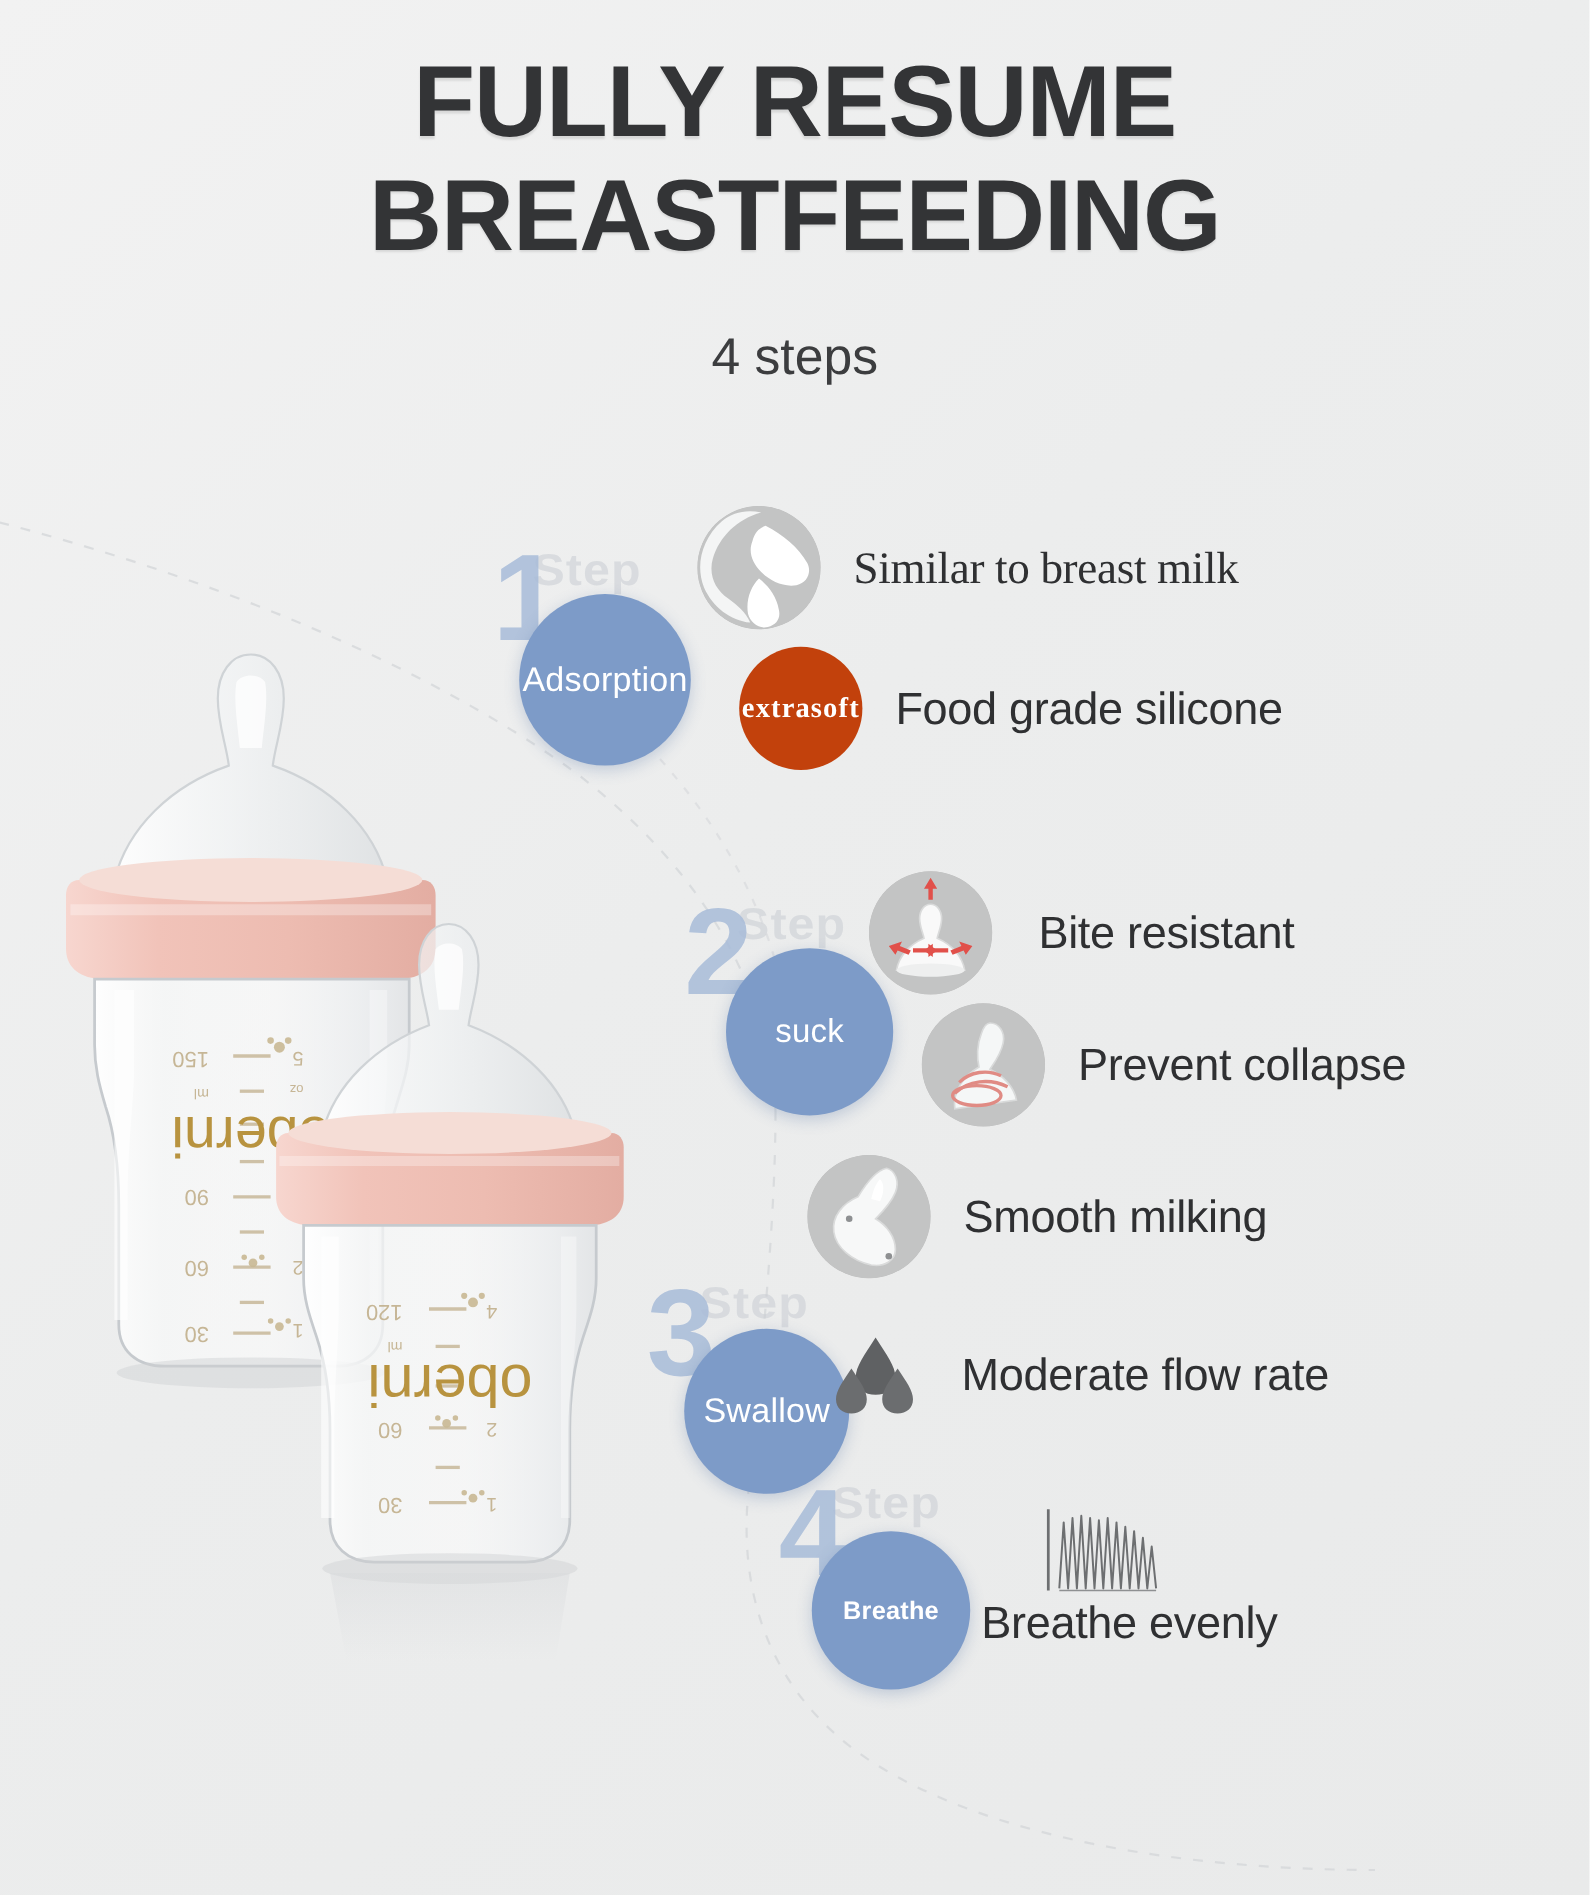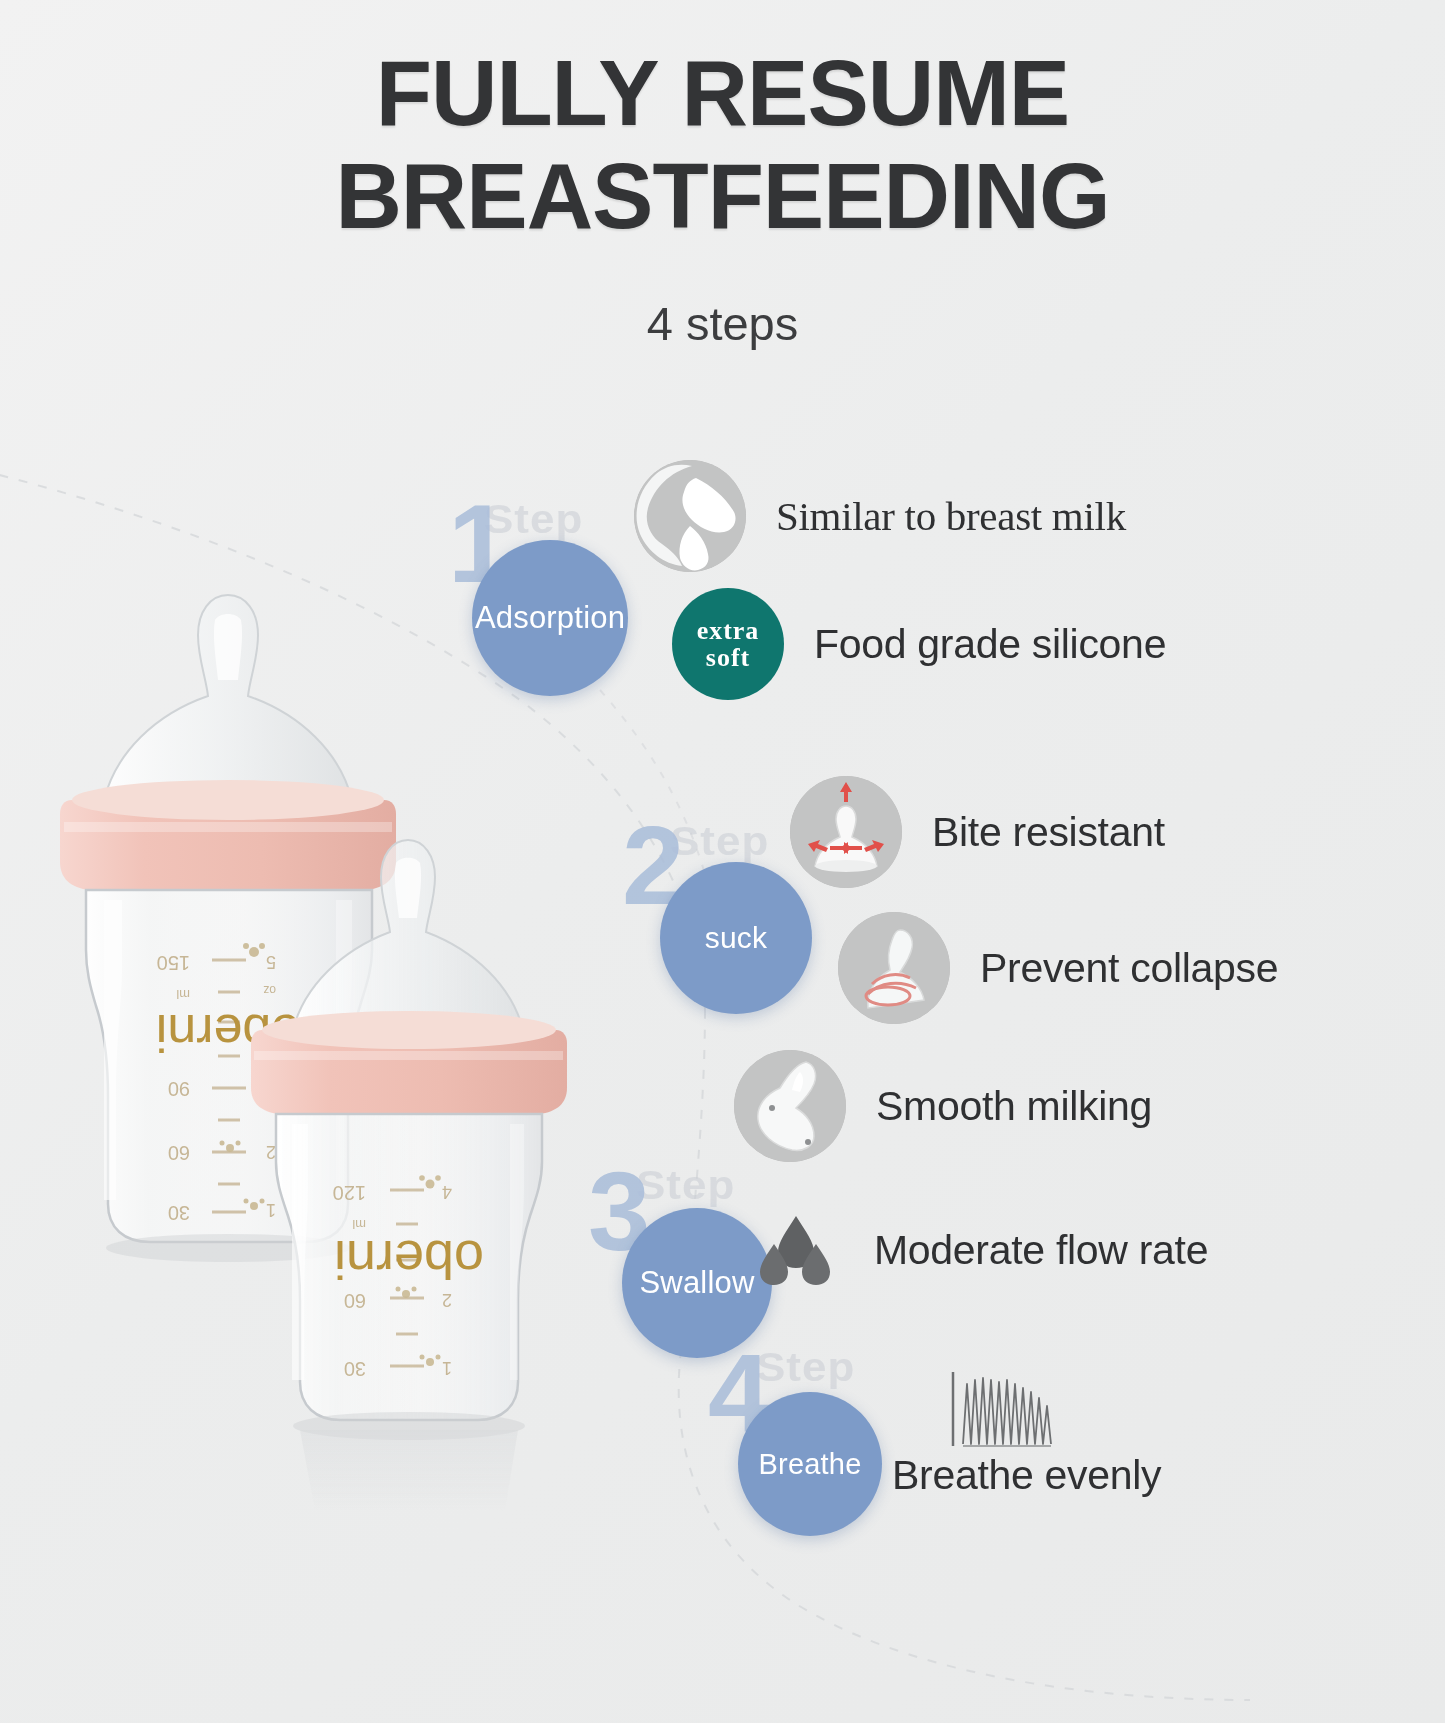--- a/index.html
+++ b/index.html
@@ -51,22 +51,22 @@
     width:112px; height:112px; border-radius:50%;
     background:#bdbdbd; position:relative; flex:0 0 auto;
     display:flex; align-items:center; justify-content:center; overflow:hidden;
   }
   .feature-label {
     font-size:41px; color:#2f3032; white-space:nowrap; margin-left:30px;
     letter-spacing:-.3px;
   }
 
   .badge-soft {
-    width:112px; height:112px; border-radius:50%; background:#0f766e;
-    display:flex; flex-direction:column; align-items:center; justify-content:center;
+    width:112px; height:112px; border-radius:50%; background:#c2410c;
+    display:flex; flex-direction:row; align-items:center; justify-content:center;
     font-family:"Liberation Serif", serif; color:#fff; font-weight:bold;
     line-height:1.05; flex:0 0 auto;
   }
   .badge-soft .l1 { font-size:26px; letter-spacing:1px; }
   .badge-soft .l2 { font-size:26px; letter-spacing:1px; }
 
   .drops { width:80px; height:80px; flex:0 0 auto; }
   .wave-icon { width:120px; height:86px; flex:0 0 auto; }
 </style>
 </head>
@@ -259,21 +259,21 @@
   </div>
 
   <div class="step" style="left:612px; top:800px; width:230px; height:190px;">
     <div class="step-ghost" style="left:58px; top:16px;">Step</div>
     <div class="step-num" style="left:10px; top:10px;">2</div>
     <div class="step-bubble" style="left:48px; top:62px; width:152px; height:152px;">
       <span style="font-size:30px;">suck</span>
     </div>
   </div>
 
-  <div class="feature" style="left:790px; top:776px;">
+  <div class="feature" style="left:790px; top:792px;gap:12px;">
     <div class="feature-icon">
       <svg width="112" height="112" viewBox="0 0 112 112">
         <circle cx="56" cy="56" r="56" fill="#c3c4c4"></circle>
         <path d="M56 30 C 62 30, 66 36, 66 43 C 66 50, 63 56, 62 61
                  C 76 67, 85 78, 87 90 L 25 90 C 27 78, 36 67, 50 61
                  C 49 56, 46 50, 46 43 C 46 36, 50 30, 56 30 Z" fill="#ffffff" opacity=".9" stroke="#dcdddd" stroke-width="1.5"></path>
         <ellipse cx="56" cy="90" rx="31" ry="6" fill="#eeefef"></ellipse>
         <g fill="#e1504a">
           <path d="M56 6 L 62 16 L 58 16 L 58 26 L 54 26 L 54 16 L 50 16 Z"></path>
           <path d="M18 68 L 30 64 L 28 68 L 38 72 L 36 76 L 26 72 L 24 76 Z"></path>
@@ -331,21 +331,21 @@
       <path d="M18 34 C 26 46, 32 54, 32 62 C 32 70, 26 75, 18 75 C 10 75, 4 70, 4 62 C 4 54, 10 46, 18 34 Z" fill="#6b6d6f"></path>
       <path d="M60 34 C 68 46, 74 54, 74 62 C 74 70, 68 75, 60 75 C 52 75, 46 70, 46 62 C 46 54, 52 46, 60 34 Z" fill="#6b6d6f"></path>
     </svg>
     <div class="feature-label" style="margin-left:38px;">Moderate flow rate</div>
   </div>
 
   <div class="step" style="left:700px; top:1330px; width:230px; height:190px;">
     <div class="step-ghost" style="left:56px; top:12px;">Step</div>
     <div class="step-num" style="left:8px; top:8px;">4</div>
     <div class="step-bubble" style="left:38px; top:62px; width:144px; height:144px;">
-      <span style="font-size:29px;">Breathe</span>
+      <span style="font-size:23px;font-weight:bold;">Breathe</span>
     </div>
   </div>
 
   <div class="feature" style="left:856px; top:1366px;flex-direction:column;">
     <svg class="wave-icon" viewBox="0 0 120 86">
       <line x1="4" y1="6" x2="4" y2="80" stroke="#6d6f71" stroke-width="2.5"></line>
       <path d="M14 78 L 18 18 L 22 78 L 26 14 L 30 78 L 34 12 L 38 78 L 42 14
                L 46 78 L 50 16 L 54 78 L 58 14 L 62 78 L 66 18 L 70 78 L 74 22
                L 78 78 L 82 26 L 86 78 L 90 32 L 94 78 L 98 40 L 102 78" stroke="#6d6f71" stroke-width="1.8" fill="none" stroke-linejoin="round"></path>
       <path d="M14 80 L 102 80" stroke="#8e9092" stroke-width="1.4"></path>

